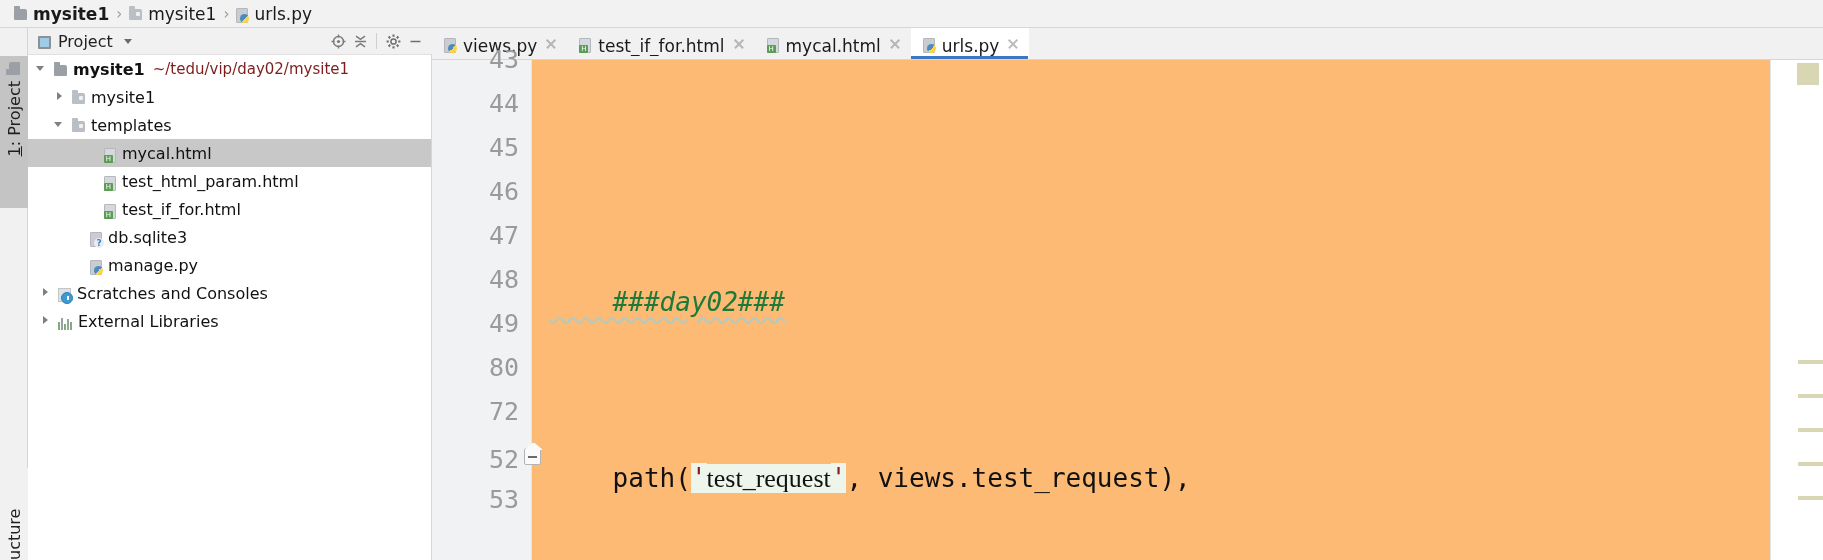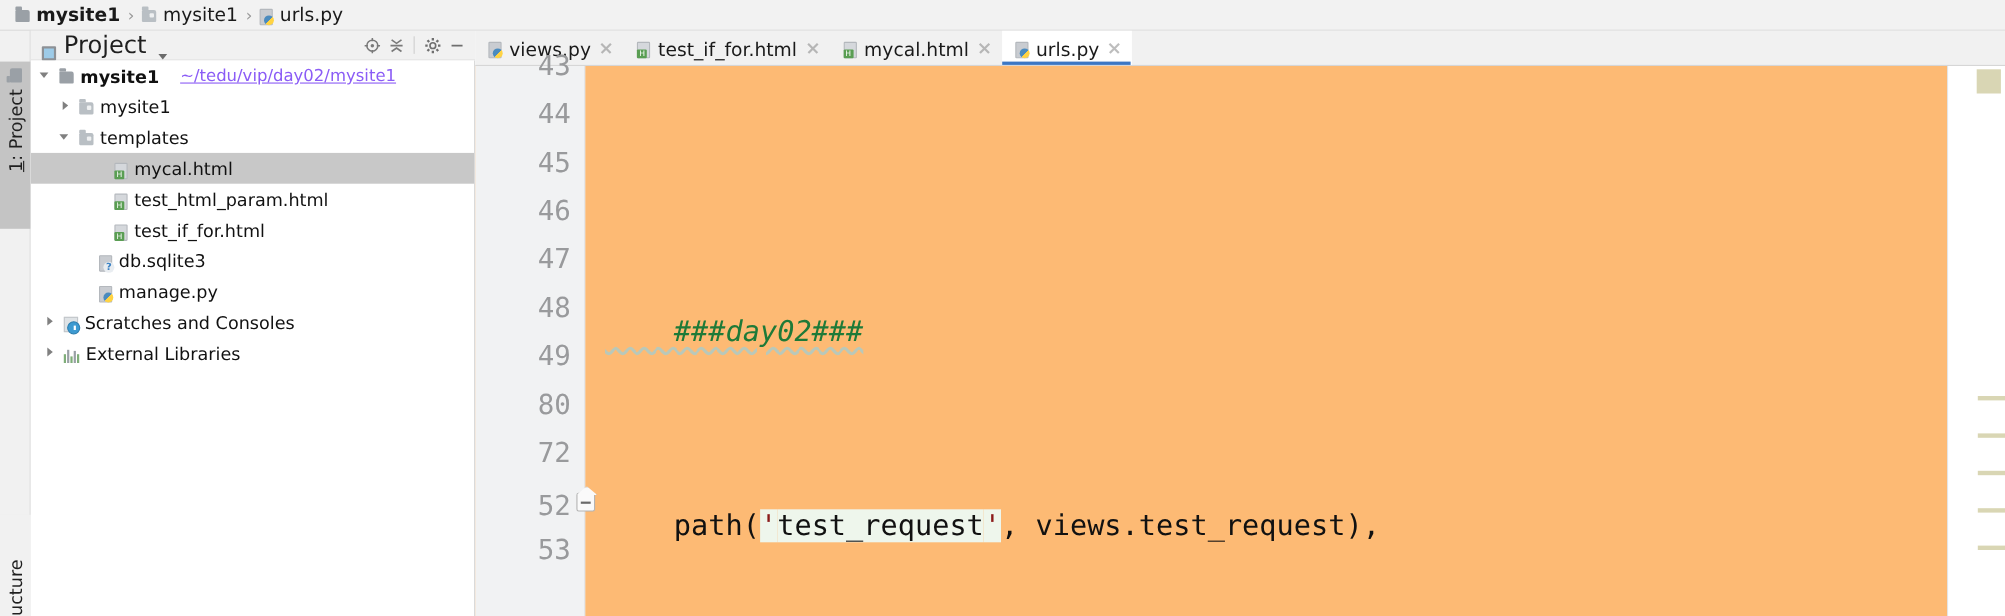--- a/index.html
+++ b/index.html
@@ -124,21 +124,21 @@
   
   .projwin {
     position:absolute; left:28px; top:28px; width:404px; height:532px;
     background:#ffffff;
   }
   .projwin-header {
     height:27px; background:#f1f1f1; border-bottom:1px solid #e0e0e0;
     display:flex; align-items:center; padding:0 6px 0 10px;
   }
   .projwin-title {
-    display:flex; align-items:flex-end; gap:7px; font-size:22px; color:#1f1f1f;
+    display:flex; align-items:center; gap:7px; font-size:16px; color:#1f1f1f;
   }
   .caret-dn {
     width:0;height:0;border-left:4px solid transparent;border-right:4px solid transparent;
     border-top:5px solid #6b6b6b; margin-left:4px;
   }
   .hdr-actions{ margin-left:auto; display:flex; align-items:center; gap:0; }
   .hbtn{ width:22px;height:22px; display:flex;align-items:center;justify-content:center; }
   .divider-v{ width:1px; height:16px; background:#cfcfcf; margin:0 5px; }
 
   .tree { position:absolute; left:0; top:27px; right:0; bottom:0; overflow:hidden;
@@ -153,21 +153,21 @@
     content:""; position:absolute; left:3px; top:1px;
     border-left:5px solid #808080; border-top:4px solid transparent;
     border-bottom:4px solid transparent;
   }
   .arr.open:after{
     content:""; position:absolute; left:0px; top:3px;
     border-top:5px solid #808080; border-left:4px solid transparent;
     border-right:4px solid transparent;
   }
   .arr.none:after{ content:none; }
-  .path-hint { color:#8b5cf6; font-size:15px; margin-left:13px;text-decoration:underline; }
+  .path-hint { color:#7f1d1d; font-size:15px; margin-left:2px; }
   .row .lbl.bold{ font-weight:bold; }
 
   
   .editor { position:absolute; left:432px; top:28px; right:0; bottom:0; background:#fff; }
   .tabbar {
     height:32px; background:#f1f1f1; border-bottom:1px solid #d6d6d6;
     display:flex; align-items:stretch; position:relative;
   }
   .etab {
     display:flex; align-items:center; gap:7px; padding:0 8px 0 12px;
@@ -214,21 +214,21 @@
   }
 
   .codelines {
     position:absolute; left:100px; top:0; right:53px; bottom:0; overflow:hidden;
     font-family:"DejaVu Sans Mono","Liberation Mono",monospace;
     font-size:26px; line-height:44px; white-space:pre;
   }
   .cl { height:44px; padding-left:18px; position:relative; }
   .tok-comment { color:#1e7a38; font-style:italic;
      text-decoration:underline wavy #b9c8b9; text-underline-offset:5px; }
-  .tok-str  { background:#eef6ec; color:#111; }
+  .tok-str  { background:#eef6ec; color:#111;font-family:Liberation Serif, serif; }
   .tok-q    { color:#8b1a1a; background:#eef6ec; }
   .tok-plain{ color:#111; }
 
   .rightbar {
     position:absolute; right:0; top:0; width:53px; bottom:0;
     background:#ffffff; border-left:1px solid #e3e4e5;
   }
   .sb-thumb { position:absolute; right:4px; top:3px; width:22px; height:22px; background:#d9d6b4; }
   .sb-tick  { position:absolute; right:0px; width:25px; height:4px; background:#d9d6b4; }
 </style>

